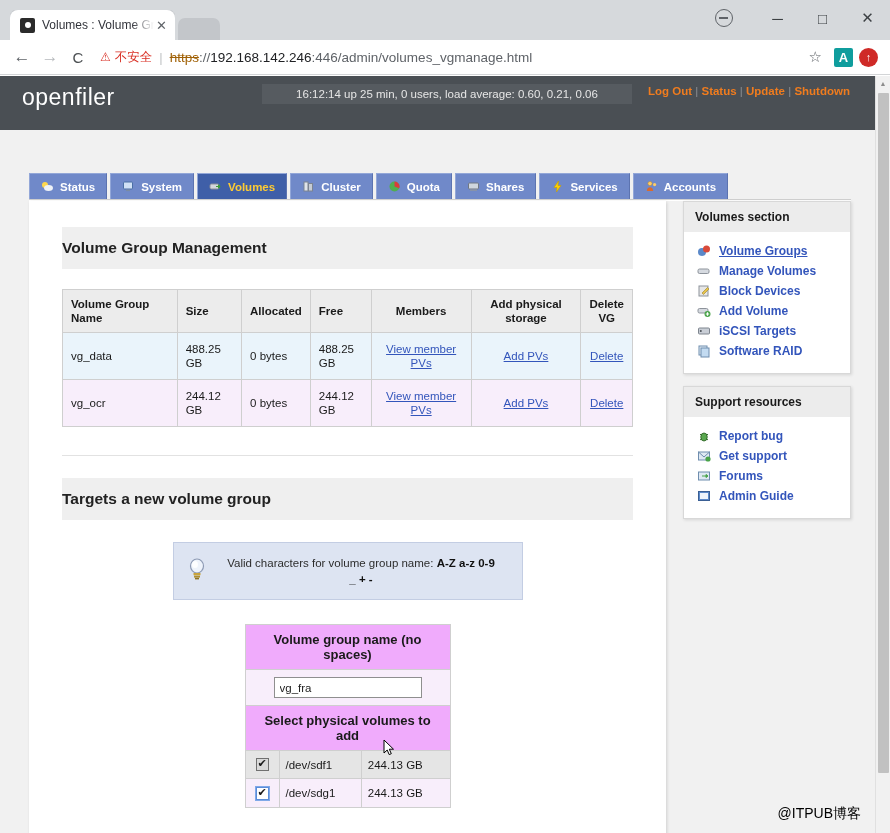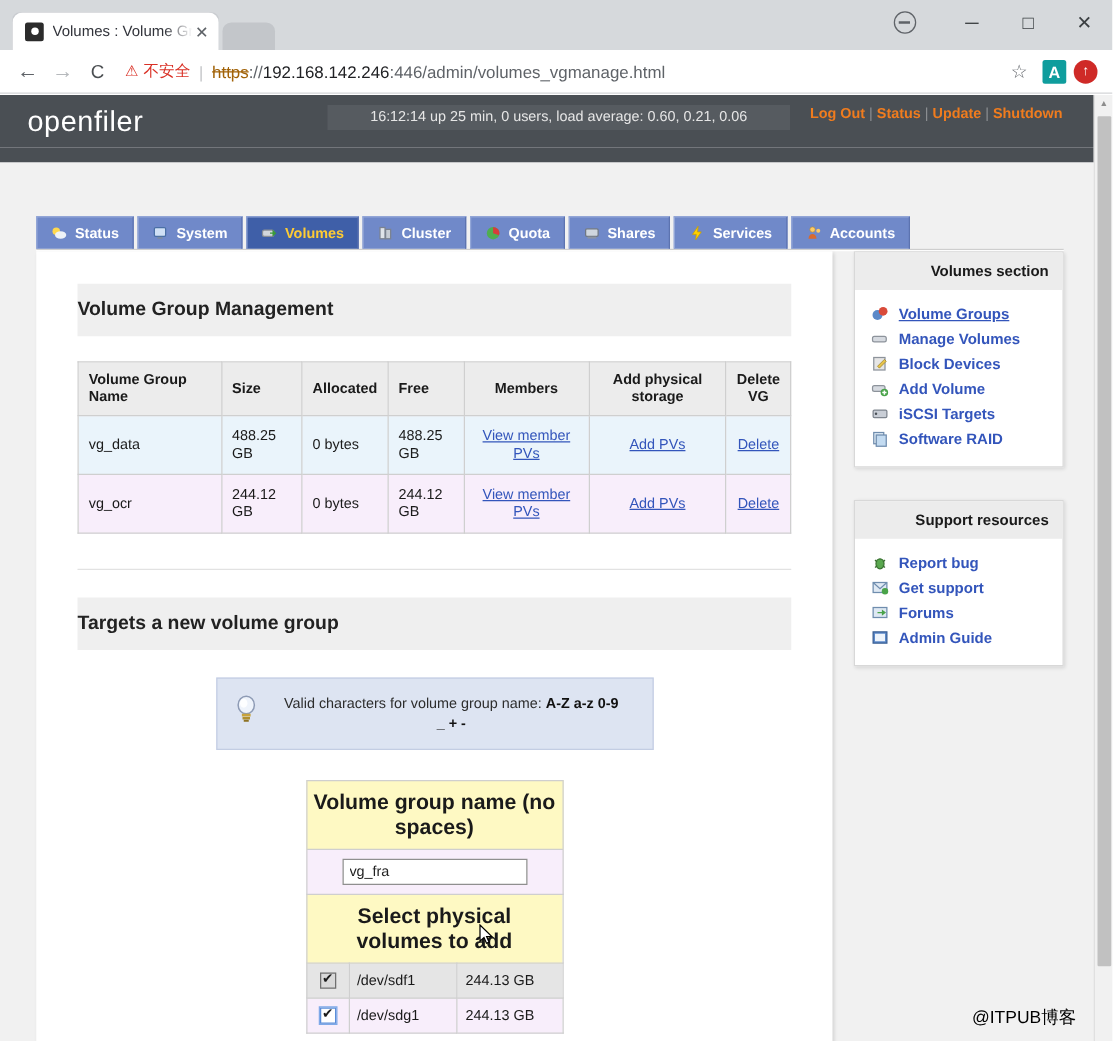--- a/index.html
+++ b/index.html
@@ -203,33 +203,33 @@
   .vg-table td.c { text-align: center; }
   .vg-table a { color: #3355bb; text-decoration: underline; }
 
   .spacer-rule {
     border-top: 1px solid #e2e2e2; margin: 28px 33px 0 33px;
   }
 
   .tipbox {
     margin: 22px 33px 0 144px; width: 350px;
     background: #dde4f2; border: 1px solid #c3cde3;
-    display: flex; padding: 12px 10px;
+    display: flex; align-items: center; padding: 12px 10px;
   }
   .bulb { width: 26px; flex: none; text-align:center; }
   .tiptext {
     flex: 1; text-align: center; font-size: 11.5px; color: #2d2d2d;
     line-height: 16px;
   }
   .tiptext b { color: #111; }
 
   .formwrap { margin: 24px auto 0 auto; width: 206px; }
   .formrow-head {
-    background: #fef9c3; border: 1px solid #cfcfcf;
-    font-size: 17px; font-weight: bold; text-align: center;
+    background: #f0abfc; border: 1px solid #cfcfcf;
+    font-size: 13px; font-weight: bold; text-align: center;
     padding: 7px 4px; color: #1a1a1a;
   }
   .formrow-input {
     background: #f8eefb; border: 1px solid #cfcfcf; border-top: none;
     padding: 7px 8px; text-align: center;
   }
   .vg-input {
     width: 148px; height: 21px; font-size: 11.5px;
     padding: 2px 5px; border: 1px solid #8f8f8f;
     font-family: "Liberation Sans", sans-serif; color: #222;
@@ -259,21 +259,21 @@
   .addbtn {
     font-size: 11.5px; padding: 3px 10px; background: #f0f0f0;
     border: 1px solid #8b8b8b; color: #111;
     font-family: "Liberation Sans", sans-serif;
   }
 
   
   .panel {
     background: #fff; border: 1px solid #d8d8d8;
     box-shadow: 1px 1px 3px rgba(0,0,0,.12);
-    margin-bottom: 26px; padding-bottom: 12px; text-align: right;
+    margin-bottom: 12px; padding-bottom: 12px;
   }
   .panel-head {
     background: #ececec; font-size: 12px; font-weight: bold;
     color: #1a1a1a; padding: 8px 11px;
   }
   .panel ul { list-style: none; margin: 9px 0 0 0; padding: 0; }
   .panel li {
     display: flex; align-items: center;
     padding: 3px 0 3px 13px; font-size: 12px;
   }

